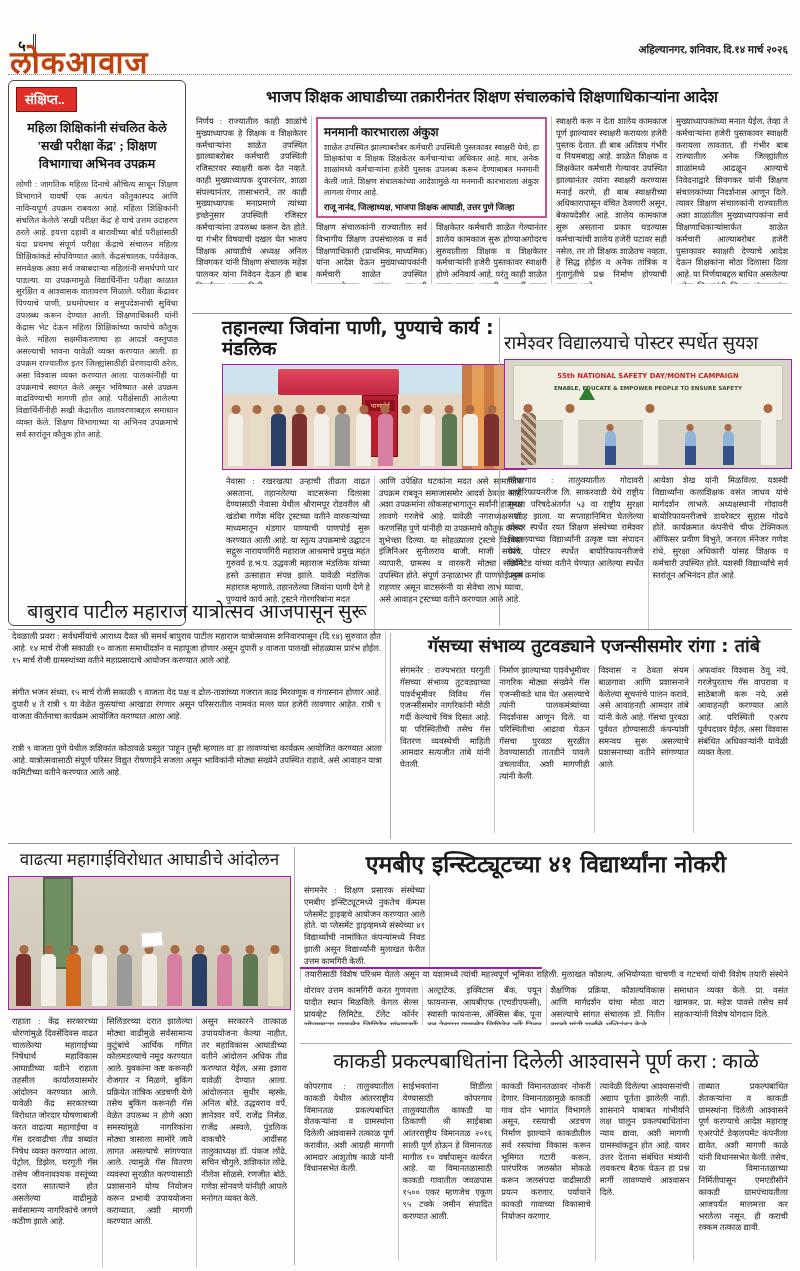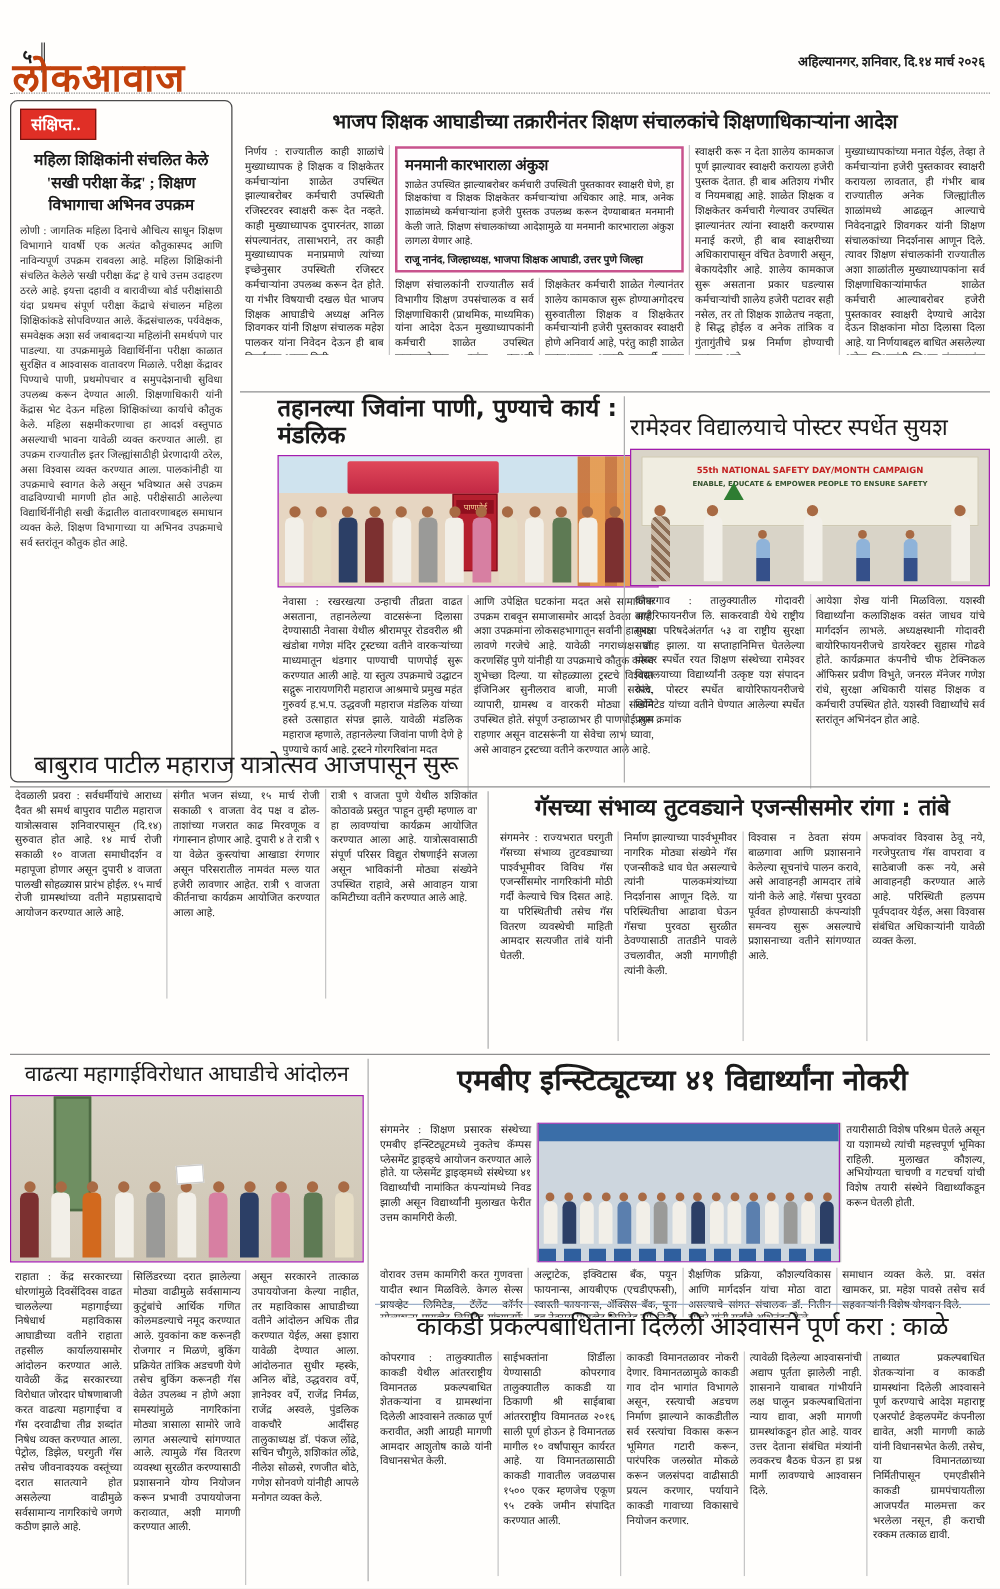--- a/index.html
+++ b/index.html
@@ -71,21 +71,21 @@
   .yatra { position:absolute; left:8px; top:597px; width:378px; height:206px; }
   .yatra-h { font-size:19.5px; text-align:center; }
   .gas { position:absolute; left:396px; top:633px; width:396px; height:206px; }
   .gas-h { font-size:18px; text-align:center; }
 
   
   .protest { position:absolute; left:8px; top:847px; width:283px; height:418px; }
   .protest-h { font-size:17px; text-align:center; }
   .mba { position:absolute; left:300px; top:847px; width:492px; height:196px; }
   .mba-h { font-size:23px; text-align:center; }
-  .mba-row { display:flex; margin-top:19px; height:112px; overflow:hidden; }
+  .mba-row { display:flex; margin-top:6px; height:96px; overflow:hidden;flex-direction:column; }
   .mba-intro { width:130px; padding:0 4px; border-right:1px solid #c6c6c6; overflow:hidden; }
   .mba-photo { width:242px; }
   .mba-side { flex:1; padding:0 4px; border-left:1px solid #c6c6c6; overflow:hidden; }
   .mba-cols { margin-top:4px; height:40px; }
   .kakadi { position:absolute; left:300px; top:1046px; width:492px; height:219px; }
   .kakadi-h { font-size:20.5px; text-align:center; }
 
   
   .banner-red { position:absolute; top:4px; left:18%; width:40%; height:26px; background:linear-gradient(#e0485a,#c22844); border-radius:2px; }
   .stall { position:absolute; top:30px; left:46%; width:36px; height:62px; background:#b51f2e; border:1px solid #7d0f1c; }
@@ -194,36 +194,36 @@
     <div class="colrow" style="margin-top:6px; height:156px;">
       <div class="bodytxt">कोपरगाव : तालुक्यातील गोदावरी बायोरिफायनरीज लि. साकरवाडी येथे राष्ट्रीय सुरक्षा परिषदेअंतर्गत ५३ वा राष्ट्रीय सुरक्षा सप्ताह झाला. या सप्ताहानिमित्त घेतलेल्या पोस्टर स्पर्धेत रयत शिक्षण संस्थेच्या रामेश्वर विद्यालयाच्या विद्यार्थ्यांनी उत्कृष्ट यश संपादन केले. पोस्टर स्पर्धेत बायोरिफायनरीजचे लिमिटेड यांच्या वतीने घेण्यात आलेल्या स्पर्धेत प्रथम क्रमांक</div>
       <div class="bodytxt">आयेशा शेख यांनी मिळविला. यशस्वी विद्यार्थ्यांना कलाशिक्षक वसंत जाधव यांचे मार्गदर्शन लाभले. अध्यक्षस्थानी गोदावरी बायोरिफायनरीजचे डायरेक्टर सुहास गोढवे होते. कार्यक्रमात कंपनीचे चीफ टेक्निकल ऑफिसर प्रवीण विभुते, जनरल मॅनेजर गणेश रांधे, सुरक्षा अधिकारी यांसह शिक्षक व कर्मचारी उपस्थित होते. यशस्वी विद्यार्थ्यांचे सर्व स्तरांतून अभिनंदन होत आहे.</div>
     </div>
   </div>
 
   <div class="hrule" style="top:629px; left:8px; right:8px;"></div>
 
   <div class="yatra">
     <div class="yatra-h h-reg">बाबुराव पाटील महाराज यात्रोत्सव आजपासून सुरू</div>
-    <div class="colrow" style="margin-top:7px; height:168px;">
+    <div class="colrow" style="margin-top:7px; height:168px;flex-direction:column;">
       <div class="bodytxt">देवळाली प्रवरा : सर्वधर्मीयांचे आराध्य दैवत श्री समर्थ बापुराव पाटील महाराज यात्रोत्सवास शनिवारपासून (दि.१४) सुरुवात होत आहे. १४ मार्च रोजी सकाळी १० वाजता समाधीदर्शन व महापूजा होणार असून दुपारी ४ वाजता पालखी सोहळ्यास प्रारंभ होईल. १५ मार्च रोजी ग्रामस्थांच्या वतीने महाप्रसादाचे आयोजन करण्यात आले आहे.</div>
       <div class="bodytxt">संगीत भजन संध्या, १५ मार्च रोजी सकाळी ९ वाजता वेद पक्ष व ढोल-ताशांच्या गजरात काढ मिरवणूक व गंगास्नान होणार आहे. दुपारी ४ ते रात्री ९ या वेळेत कुस्त्यांचा आखाडा रंगणार असून परिसरातील नामवंत मल्ल यात हजेरी लावणार आहेत. रात्री ९ वाजता कीर्तनाचा कार्यक्रम आयोजित करण्यात आला आहे.</div>
       <div class="bodytxt">रात्री ९ वाजता पुणे येथील शशिकांत कोठावळे प्रस्तुत 'पाहून तुम्ही म्हणाल वा' हा लावण्यांचा कार्यक्रम आयोजित करण्यात आला आहे. यात्रोत्सवासाठी संपूर्ण परिसर विद्युत रोषणाईने सजला असून भाविकांनी मोठ्या संख्येने उपस्थित राहावे, असे आवाहन यात्रा कमिटीच्या वतीने करण्यात आले आहे.</div>
     </div>
   </div>
 
   <div class="vrule" style="left:390px; top:633px; height:206px;"></div>
 
   <div class="gas">
     <div class="gas-h h-bold">गॅसच्या संभाव्य तुटवड्याने एजन्सीसमोर रांगा : तांबे</div>
     <div class="colrow" style="margin-top:8px; height:168px;">
       <div class="bodytxt">संगमनेर : राज्यभरात घरगुती गॅसच्या संभाव्य तुटवड्याच्या पार्श्वभूमीवर विविध गॅस एजन्सींसमोर नागरिकांनी मोठी गर्दी केल्याचे चित्र दिसत आहे. या परिस्थितीची तसेच गॅस वितरण व्यवस्थेची माहिती आमदार सत्यजीत तांबे यांनी घेतली.</div>
       <div class="bodytxt">निर्माण झाल्याच्या पार्श्वभूमीवर नागरिक मोठ्या संख्येने गॅस एजन्सीकडे धाव घेत असल्याचे त्यांनी पालकमंत्र्यांच्या निदर्शनास आणून दिले. या परिस्थितीचा आढावा घेऊन गॅसचा पुरवठा सुरळीत ठेवण्यासाठी तातडीने पावले उचलावीत, अशी मागणीही त्यांनी केली.</div>
       <div class="bodytxt">विश्वास न ठेवता संयम बाळगावा आणि प्रशासनाने केलेल्या सूचनांचे पालन करावे, असे आवाहनही आमदार तांबे यांनी केले आहे. गॅसचा पुरवठा पूर्ववत होण्यासाठी कंपन्यांशी समन्वय सुरू असल्याचे प्रशासनाच्या वतीने सांगण्यात आले.</div>
-      <div class="bodytxt">अफवांवर विश्वास ठेवू नये, गरजेपुरताच गॅस वापरावा व साठेबाजी करू नये, असे आवाहनही करण्यात आले आहे. परिस्थिती हलपम पूर्वपदावर येईल, असा विश्वास संबंधित अधिकाऱ्यांनी यावेळी व्यक्त केला.</div>
+      <div class="bodytxt">अफवांवर विश्वास ठेवू नये, गरजेपुरताच गॅस वापरावा व साठेबाजी करू नये, असे आवाहनही करण्यात आले आहे. परिस्थिती एअरप पूर्वपदावर येईल, असा विश्वास संबंधित अधिकाऱ्यांनी यावेळी व्यक्त केला.</div>
     </div>
   </div>
 
   <div class="hrule" style="top:843px; left:8px; right:8px;"></div>
 
   <div class="protest">
     <div class="protest-h h-reg">वाढत्या महागाईविरोधात आघाडीचे आंदोलन</div>
     <div class="photo" style="margin-top:6px; height:134px; background:linear-gradient(#d8d2c4,#cfc6b4);">
       <div class="door"></div>
       <div class="paper"></div>

